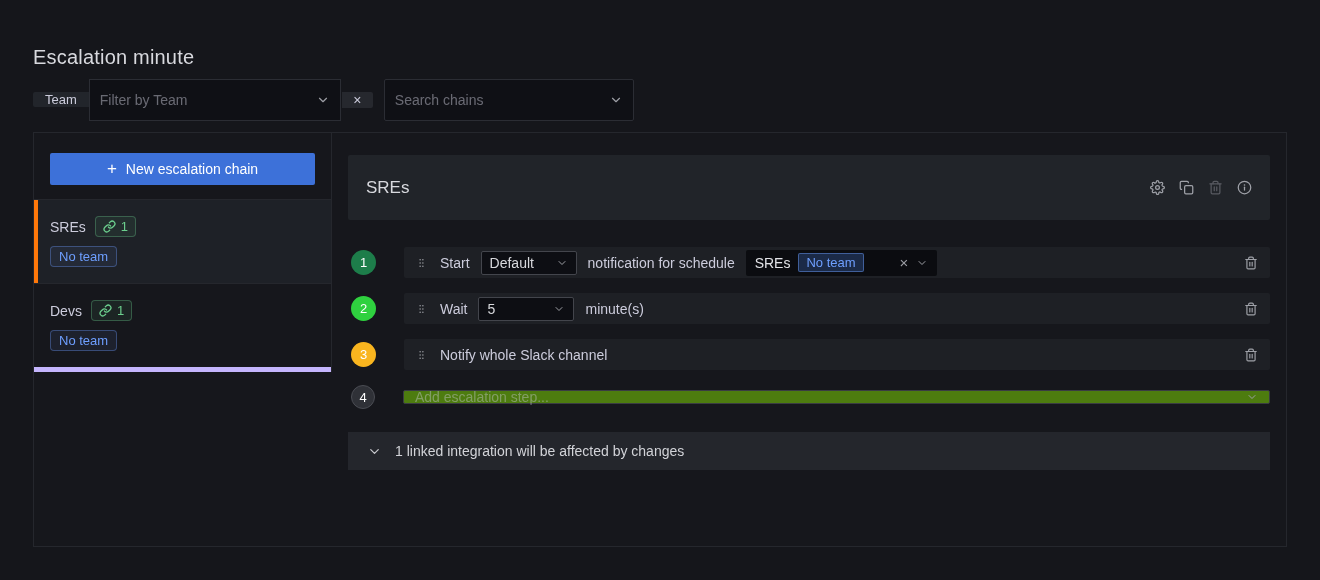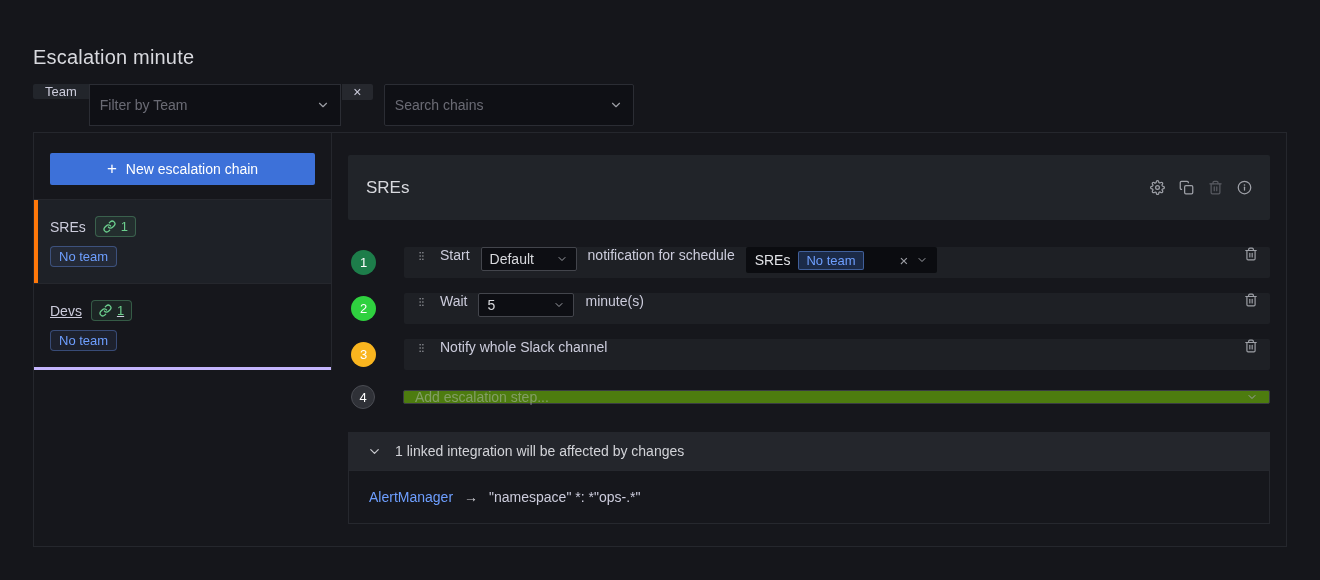--- a/index.html
+++ b/index.html
@@ -15,21 +15,21 @@
   
   .page-title {
     padding-top: 46px;
     font-size: 20px;
     font-weight: 500;
     color: #d8d9de;
     letter-spacing: .2px;
   }
 
   
-  .filter-row { margin-top: 15px; display: flex; height: 31px; align-items: flex-start; }
+  .filter-row { margin-top: 15px; display: flex; height: 31px; align-items: center; }
   .team-chip {
     background: #22252b; color: #ccccdc; font-size: 13px;
     display: flex; align-items: center; padding: 0 12px;
     border-radius: 2px 0 0 2px; white-space: nowrap;
   }
   .select-box {
     background: #0f1015; border: 1px solid #2b2d34;
     display: flex; align-items: center; padding: 12px 10px;
     gap: 8px; cursor: pointer;
   }
@@ -55,21 +55,21 @@
   .sidebar { width: 298px; border-right: 1px solid #25272d; flex-shrink: 0; }
   .sidebar-top { padding: 20px 16px 14px; }
   .new-chain-btn {
     width: 100%; height: 32px; background: #3d71d9; color: #fff;
     border: none; border-radius: 2px; font-size: 14px; font-family: inherit;
     display: flex; align-items: center; justify-content: center; gap: 9px;
     cursor: pointer;
   }
   .plus-icon { font-size: 17px; line-height: 1; font-weight: 400; margin-top: -2px; }
   .chain-item { border-top: 1px solid #25272d; padding: 16px; position: relative; cursor: pointer; }
-  .chain-item:last-child { border-bottom: 3px solid #c4b5fd; text-decoration: underline; }
+  .chain-item:last-child { border-bottom: 5px solid #c4b5fd; }
   .chain-item.selected { background: #1e2127; }
   .chain-item.selected::before {
     content: ""; position: absolute; left: 0; top: 0; bottom: 0;
     width: 4px; background: #ff780a;
   }
   .chain-name-row { display: flex; align-items: center; gap: 9px; color: #ccccdc; }
   .link-badge {
     display: inline-flex; align-items: center; gap: 5px;
     padding: 2px 7px; border-radius: 4px; font-size: 13px;
     background: rgba(108,207,142,.08); border: 1px solid rgba(108,207,142,.32);
@@ -101,21 +101,21 @@
     width: 25px; height: 25px; border-radius: 50%; flex-shrink: 0;
     display: flex; align-items: center; justify-content: center;
     color: #fff; font-size: 13px; margin-right: 28px;
   }
   .c1 { background: #1d7d4a; }
   .c2 { background: #2fd13f; }
   .c3 { background: #f9b51f; }
   .c4 { background: #2f3137; border: 1px solid #4a4c53; width: 24px; height: 24px; }
   .step-row {
     flex: 1; height: 31px; background: #1e2025; border-radius: 2px;
-    display: flex; gap: 11px; padding: 0 10px;
+    display: flex; align-items: center; gap: 11px; padding: 0 10px;
   }
   .drag-handle { color: #9d9fa5; cursor: grab; display: flex; padding: 2px; }
   .step-text { color: #ccccdc; white-space: nowrap; }
   .mini-select {
     height: 24px; min-width: 96px; background: #0d0e13;
     border: 1px solid #43454c; border-radius: 2px; cursor: pointer;
     display: flex; align-items: center; justify-content: space-between;
     padding: 0 8px; color: #d8d9dd;
   }
   .schedule-select {
@@ -381,22 +381,17 @@
 
       <div class="linked">
         <div class="linked-header">
           <span class="chev">
               <svg width="15" height="15" viewBox="0 0 24 24">
                 <use href="#i-chevron-down"></use>
               </svg>
             </span>
           <span>1 linked integration will be affected by changes</span>
         </div>
-        <div class="linked-content">
-          <a class="integration-link">AlertManager</a>
-          <span class="route-arrow">→</span>
-          <span class="route-text">"namespace" *: *"ops-.*"</span>
-        </div>
       </div>
 
     </main>
   </div>
 </div>
 
 </body></html>

